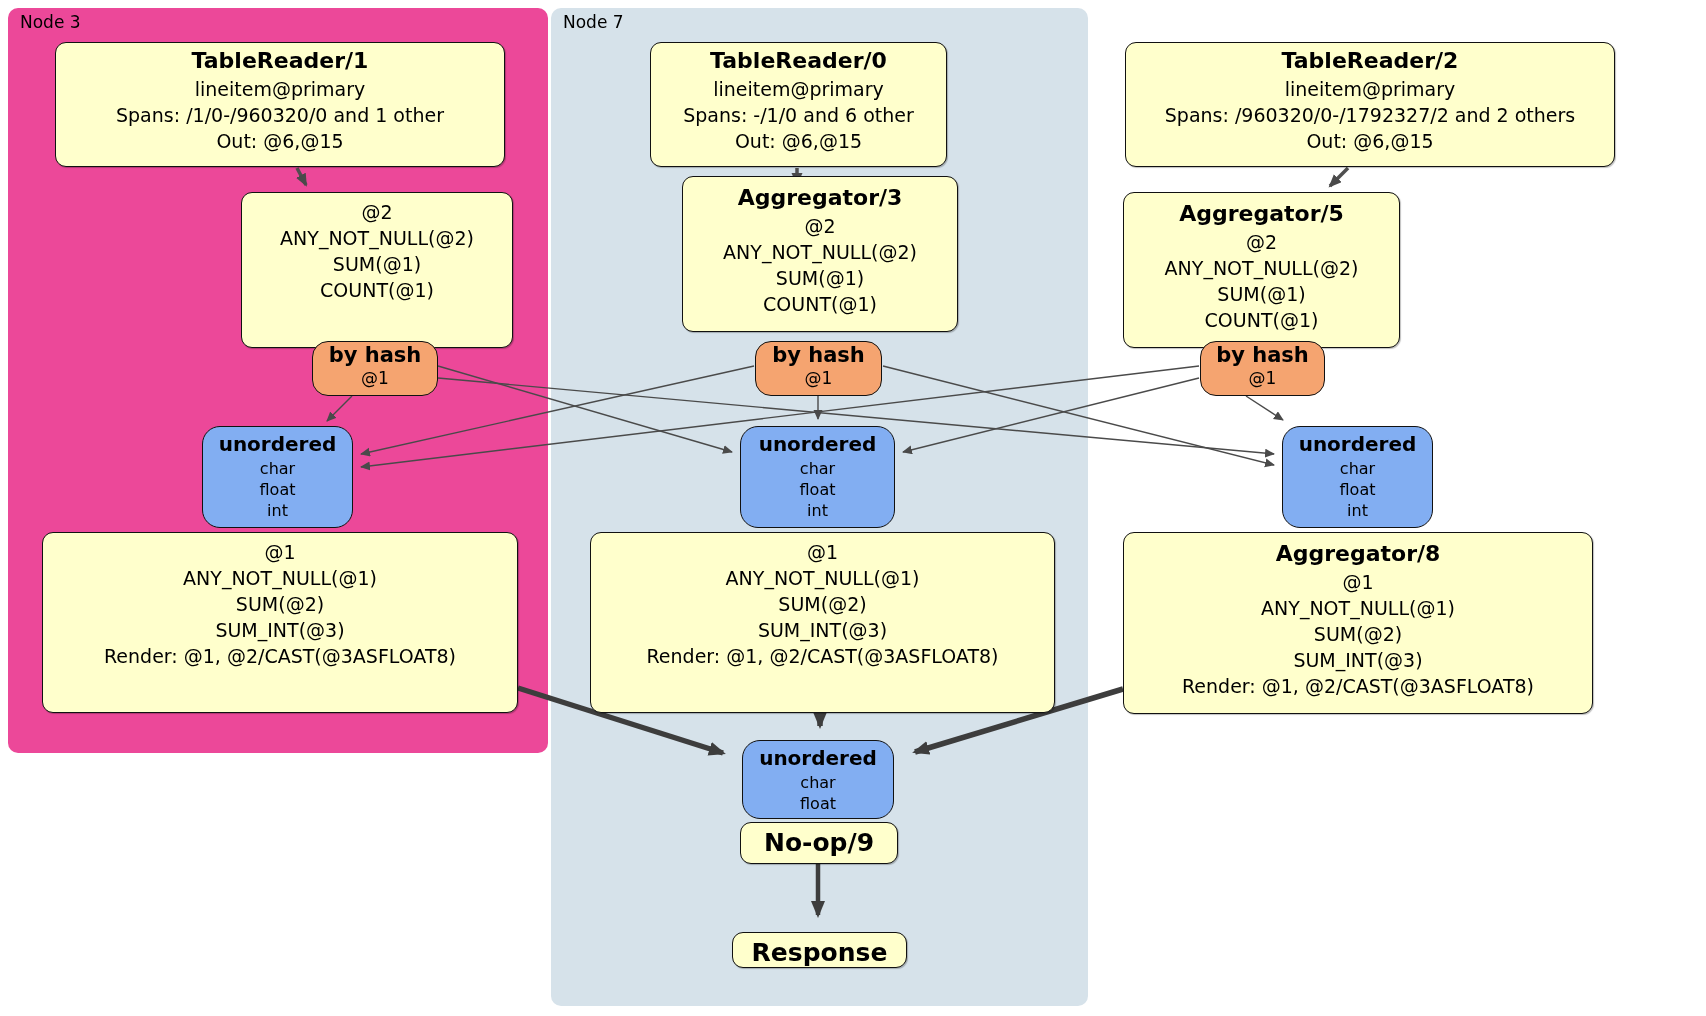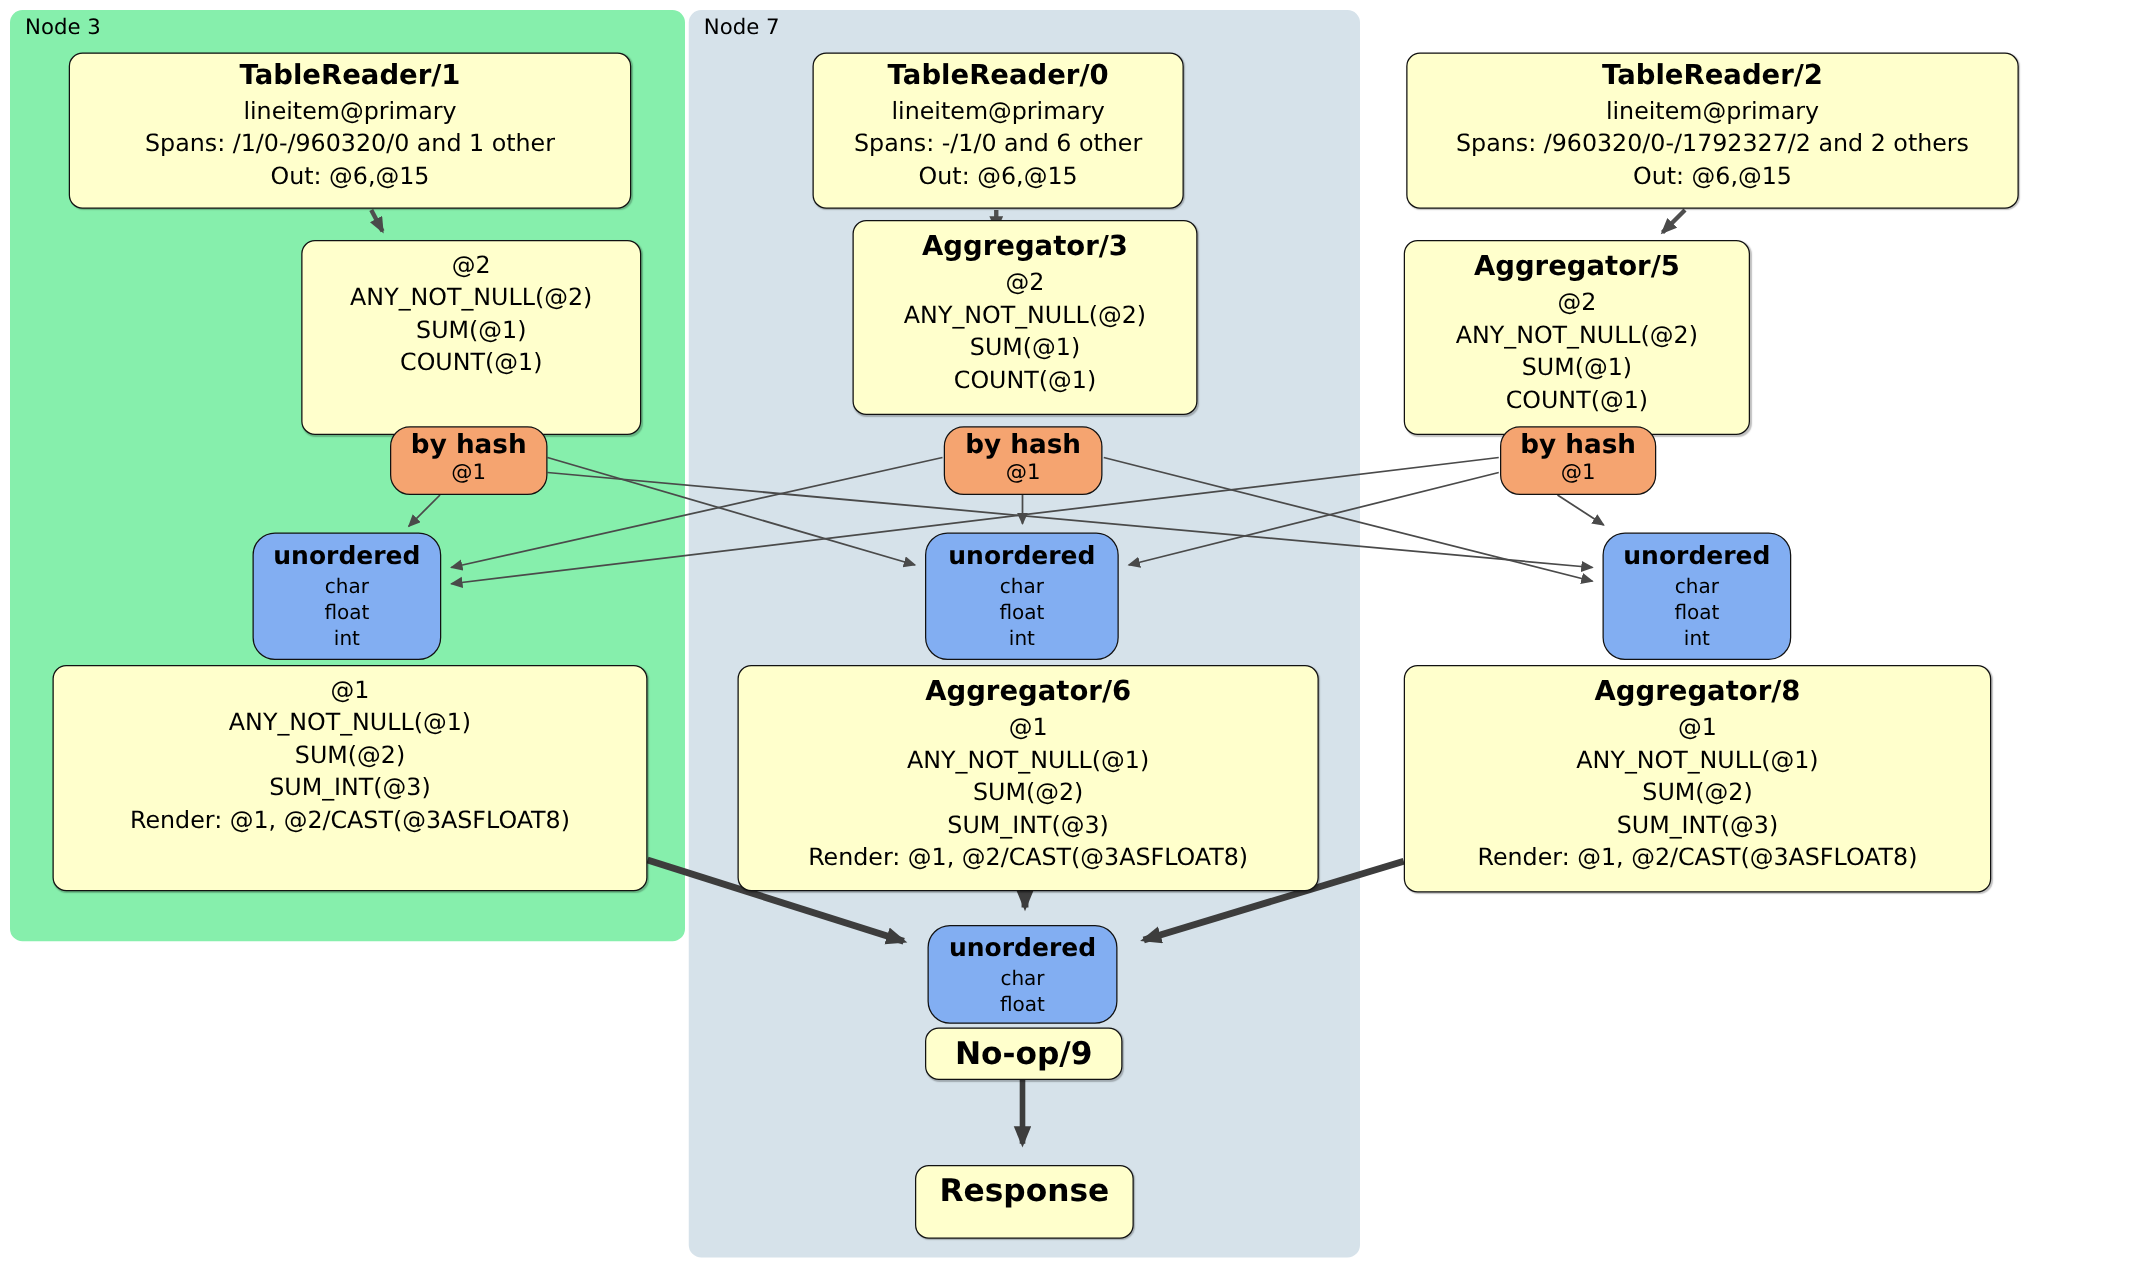--- a/index.html
+++ b/index.html
@@ -32,21 +32,21 @@
   .sync .title{font-weight:bold;font-size:20px;line-height:27px;}
   .sync .line{font-size:16px;line-height:21px;}
   .terminal{padding-top:1px;}
   .terminal .title{font-size:25px;line-height:38px;}
 </style>
 </head>
 <body>
 
 <div id="stage">
 
-  <div class="panel" style="left:8px;top:8px;width:540px;height:745px;background:#86efac;">
+  <div class="panel" style="left:8px;top:8px;width:540px;height:745px;background:#ec4899;">
     <span class="panel-label">Node 3</span>
   </div>
   <div class="panel" style="left:551px;top:8px;width:537px;height:998px;background:#d6e2ea;">
     <span class="panel-label">Node 7</span>
   </div>
 
   <svg id="edges" width="1706" height="1016">
     <defs>
       <marker id="arrow-s" markerUnits="userSpaceOnUse" markerWidth="12" markerHeight="10" refX="9" refY="4.5" orient="auto">
         <path d="M0,0 L10,4.5 L0,9 z" fill="#4a4a4a"></path>
@@ -161,21 +161,20 @@
   </div>
 
   <div class="box agg" style="left:42px;top:532px;width:476px;height:181px;">
     <div class="line">@1</div>
     <div class="line">ANY_NOT_NULL(@1)</div>
     <div class="line">SUM(@2)</div>
     <div class="line">SUM_INT(@3)</div>
     <div class="line">Render: @1, @2/CAST(@3ASFLOAT8)</div>
   </div>
   <div class="box agg" style="left:590px;top:532px;width:465px;height:181px;">
-    <div class="title">Aggregator/6</div>
     <div class="line">@1</div>
     <div class="line">ANY_NOT_NULL(@1)</div>
     <div class="line">SUM(@2)</div>
     <div class="line">SUM_INT(@3)</div>
     <div class="line">Render: @1, @2/CAST(@3ASFLOAT8)</div>
   </div>
   <div class="box agg" style="left:1123px;top:532px;width:470px;height:182px;">
     <div class="title">Aggregator/8</div>
     <div class="line">@1</div>
     <div class="line">ANY_NOT_NULL(@1)</div>
@@ -185,17 +184,17 @@
   </div>
 
   <div class="sync" style="left:742px;top:740px;width:152px;height:79px;">
     <div class="title">unordered</div>
     <div class="line">char</div>
     <div class="line">float</div>
   </div>
   <div class="box terminal" style="left:740px;top:822px;width:158px;height:42px;">
     <div class="title">No-op/9</div>
   </div>
-  <div class="box terminal" style="left:732px;top:932px;width:175px;height:59px;">
+  <div class="box terminal" style="left:732px;top:932px;width:175px;height:36px;">
     <div class="title">Response</div>
   </div>
 
 </div>
 
 </body></html>

